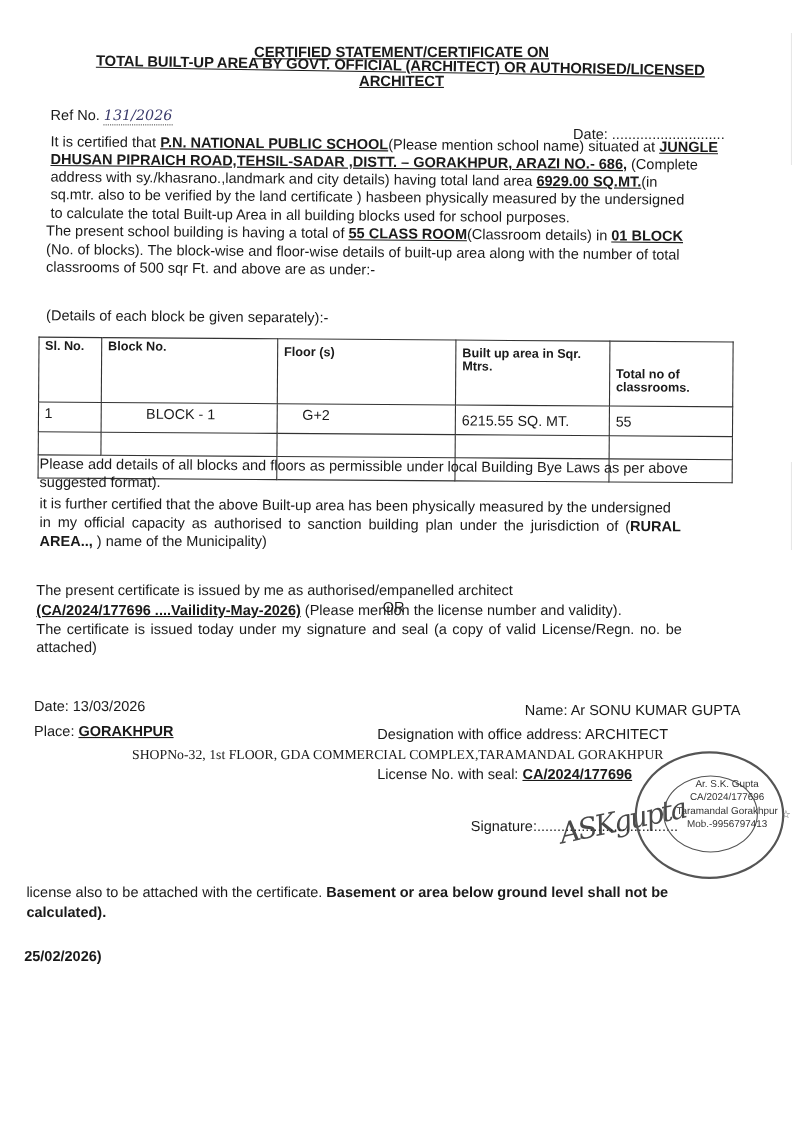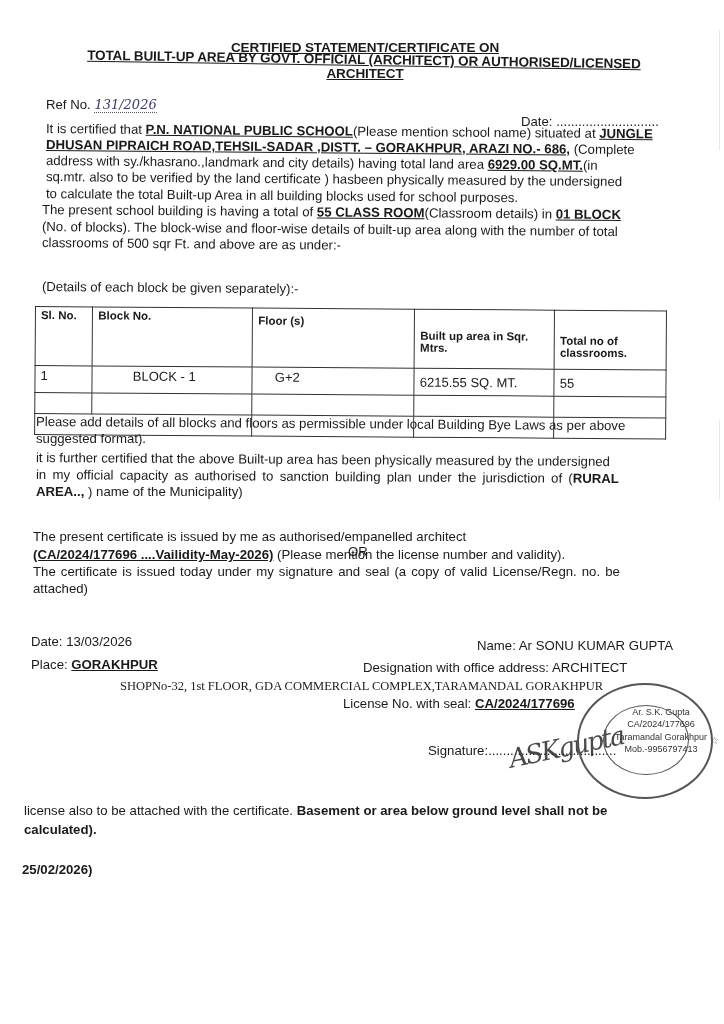--- a/index.html
+++ b/index.html
@@ -64,21 +64,21 @@
   <div class="txt" style="left:42px; top:219px; transform:rotate(0.5deg); transform-origin:0 0;">(No. of blocks). The block-wise and floor-wise details of built-up area along with the number of total</div>
   <div class="txt" style="left:42px; top:235px; transform:rotate(0.5deg); transform-origin:0 0;">classrooms of 500 sqr Ft. and above are as under:-</div>
   <div class="txt" style="left:42px; top:279px; transform:rotate(0.5deg); transform-origin:0 0;">(Details of each block be given separately):-</div>
 
   <table class="blocks">
     <thead>
       <tr>
         <th style="width:46px;">Sl. No.</th>
         <th style="width:148px;">Block No.</th>
         <th style="width:150px; padding-top:6px;">Floor (s)</th>
-        <th style="width:128px; padding-top:20px;">Built up area in Sqr. Mtrs.</th>
+        <th style="width:128px; padding-top:6px;">Built up area in Sqr. Mtrs.</th>
         <th style="width:100px; padding-top:24px;">Total no of classrooms.</th>
       </tr>
     </thead>
     <tbody>
       <tr>
         <td>1</td>
         <td style="padding-left:40px;">BLOCK - 1</td>
         <td style="padding-left:22px;">G+2</td>
         <td style="padding-top:6px;">6215.55 SQ. MT.</td>
         <td style="padding-top:6px;">55</td>
@@ -118,21 +118,21 @@
 
   <div class="txt" style="left:31px; top:634px;">
     <span>Date: </span><span>13/03/2026</span>
   </div>
   <div class="txt" style="left:31px; top:657px;">
     <span>Place: </span><span class="u">GORAKHPUR</span>
   </div>
   <div class="txt" style="left:477px; top:638px;">
     <span>Name: </span><span>Ar SONU KUMAR GUPTA</span>
   </div>
-  <div class="txt" style="left:343px; top:660px;margin-left:20px;">
+  <div class="txt" style="left:343px; top:660px;">
     <span>Designation with office address: </span><span>ARCHITECT</span>
   </div>
   <div class="txt" style="left:120px; top:678px; font-family:'Liberation Serif', serif; font-size:12.5px;">SHOPNo-32, 1st FLOOR, GDA COMMERCIAL COMPLEX,TARAMANDAL GORAKHPUR</div>
   <div class="txt" style="left:343px; top:696px;">
     <span>License No. with seal: </span><span class="u">CA/2024/177696</span>
   </div>
   <div class="txt" style="left:428px; top:743px;">
     <span>Signature:</span><span>...................................</span>
   </div>
   <div class="signature">ASKgupta</div>

